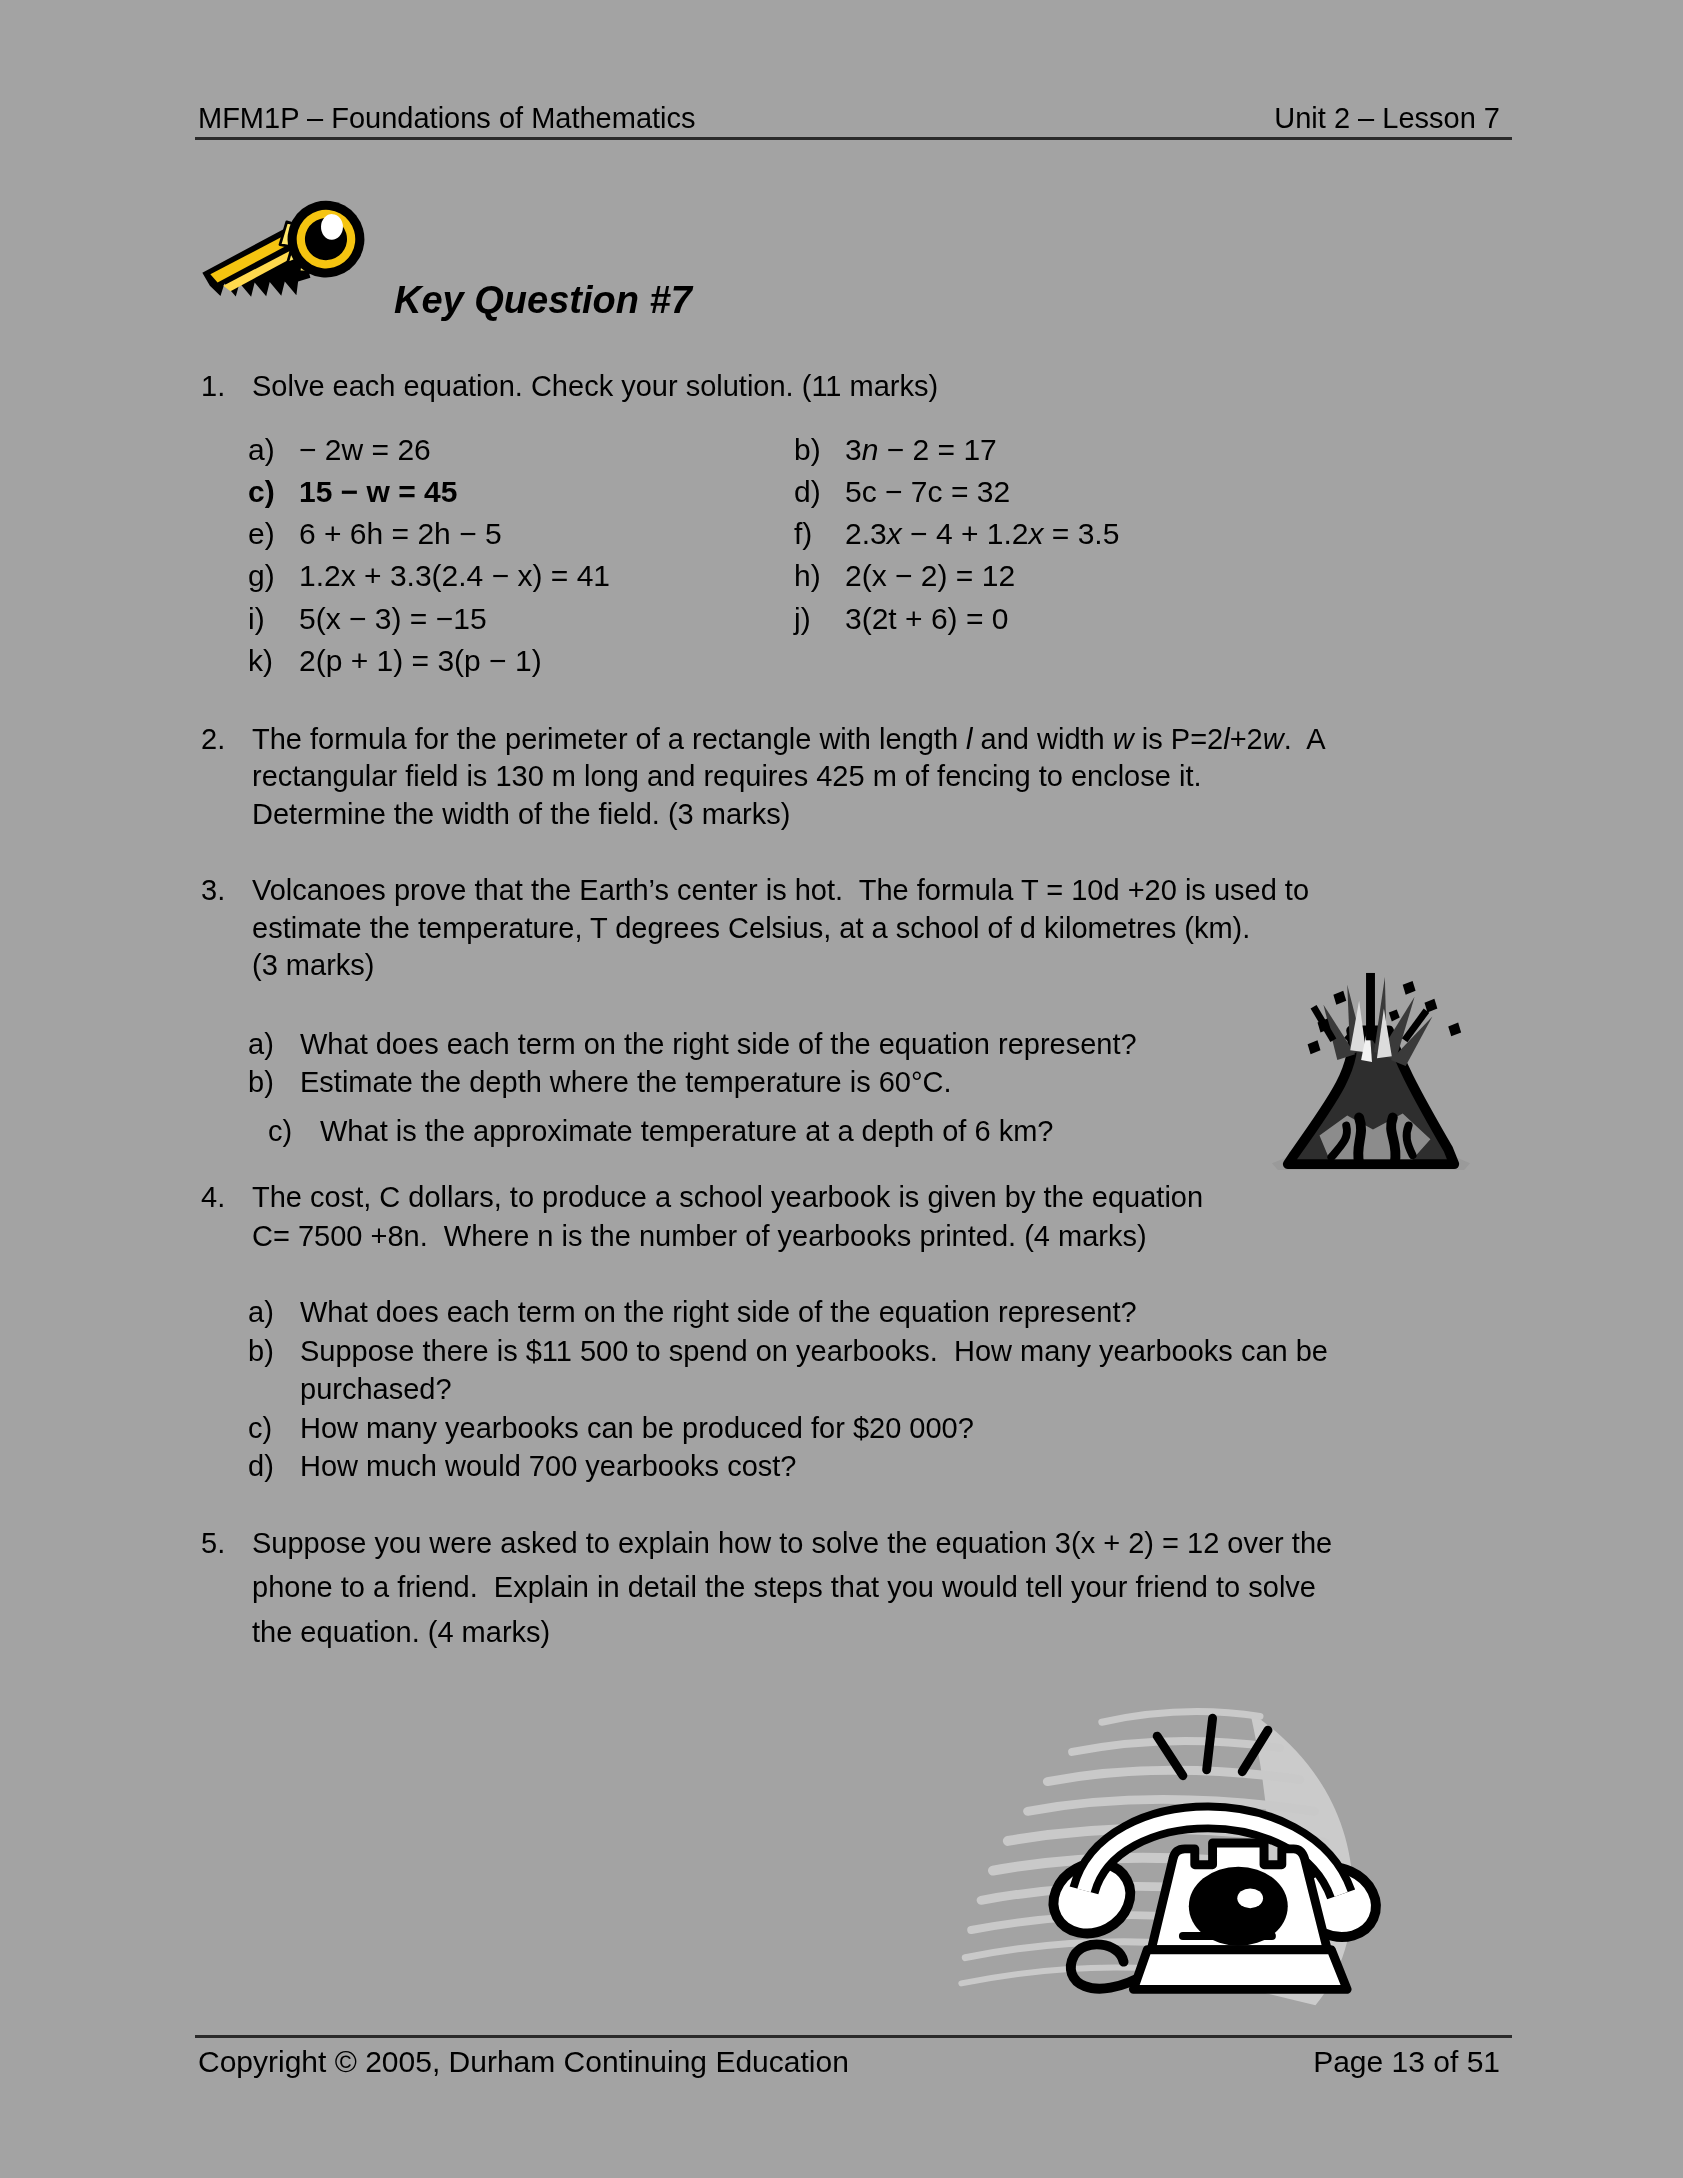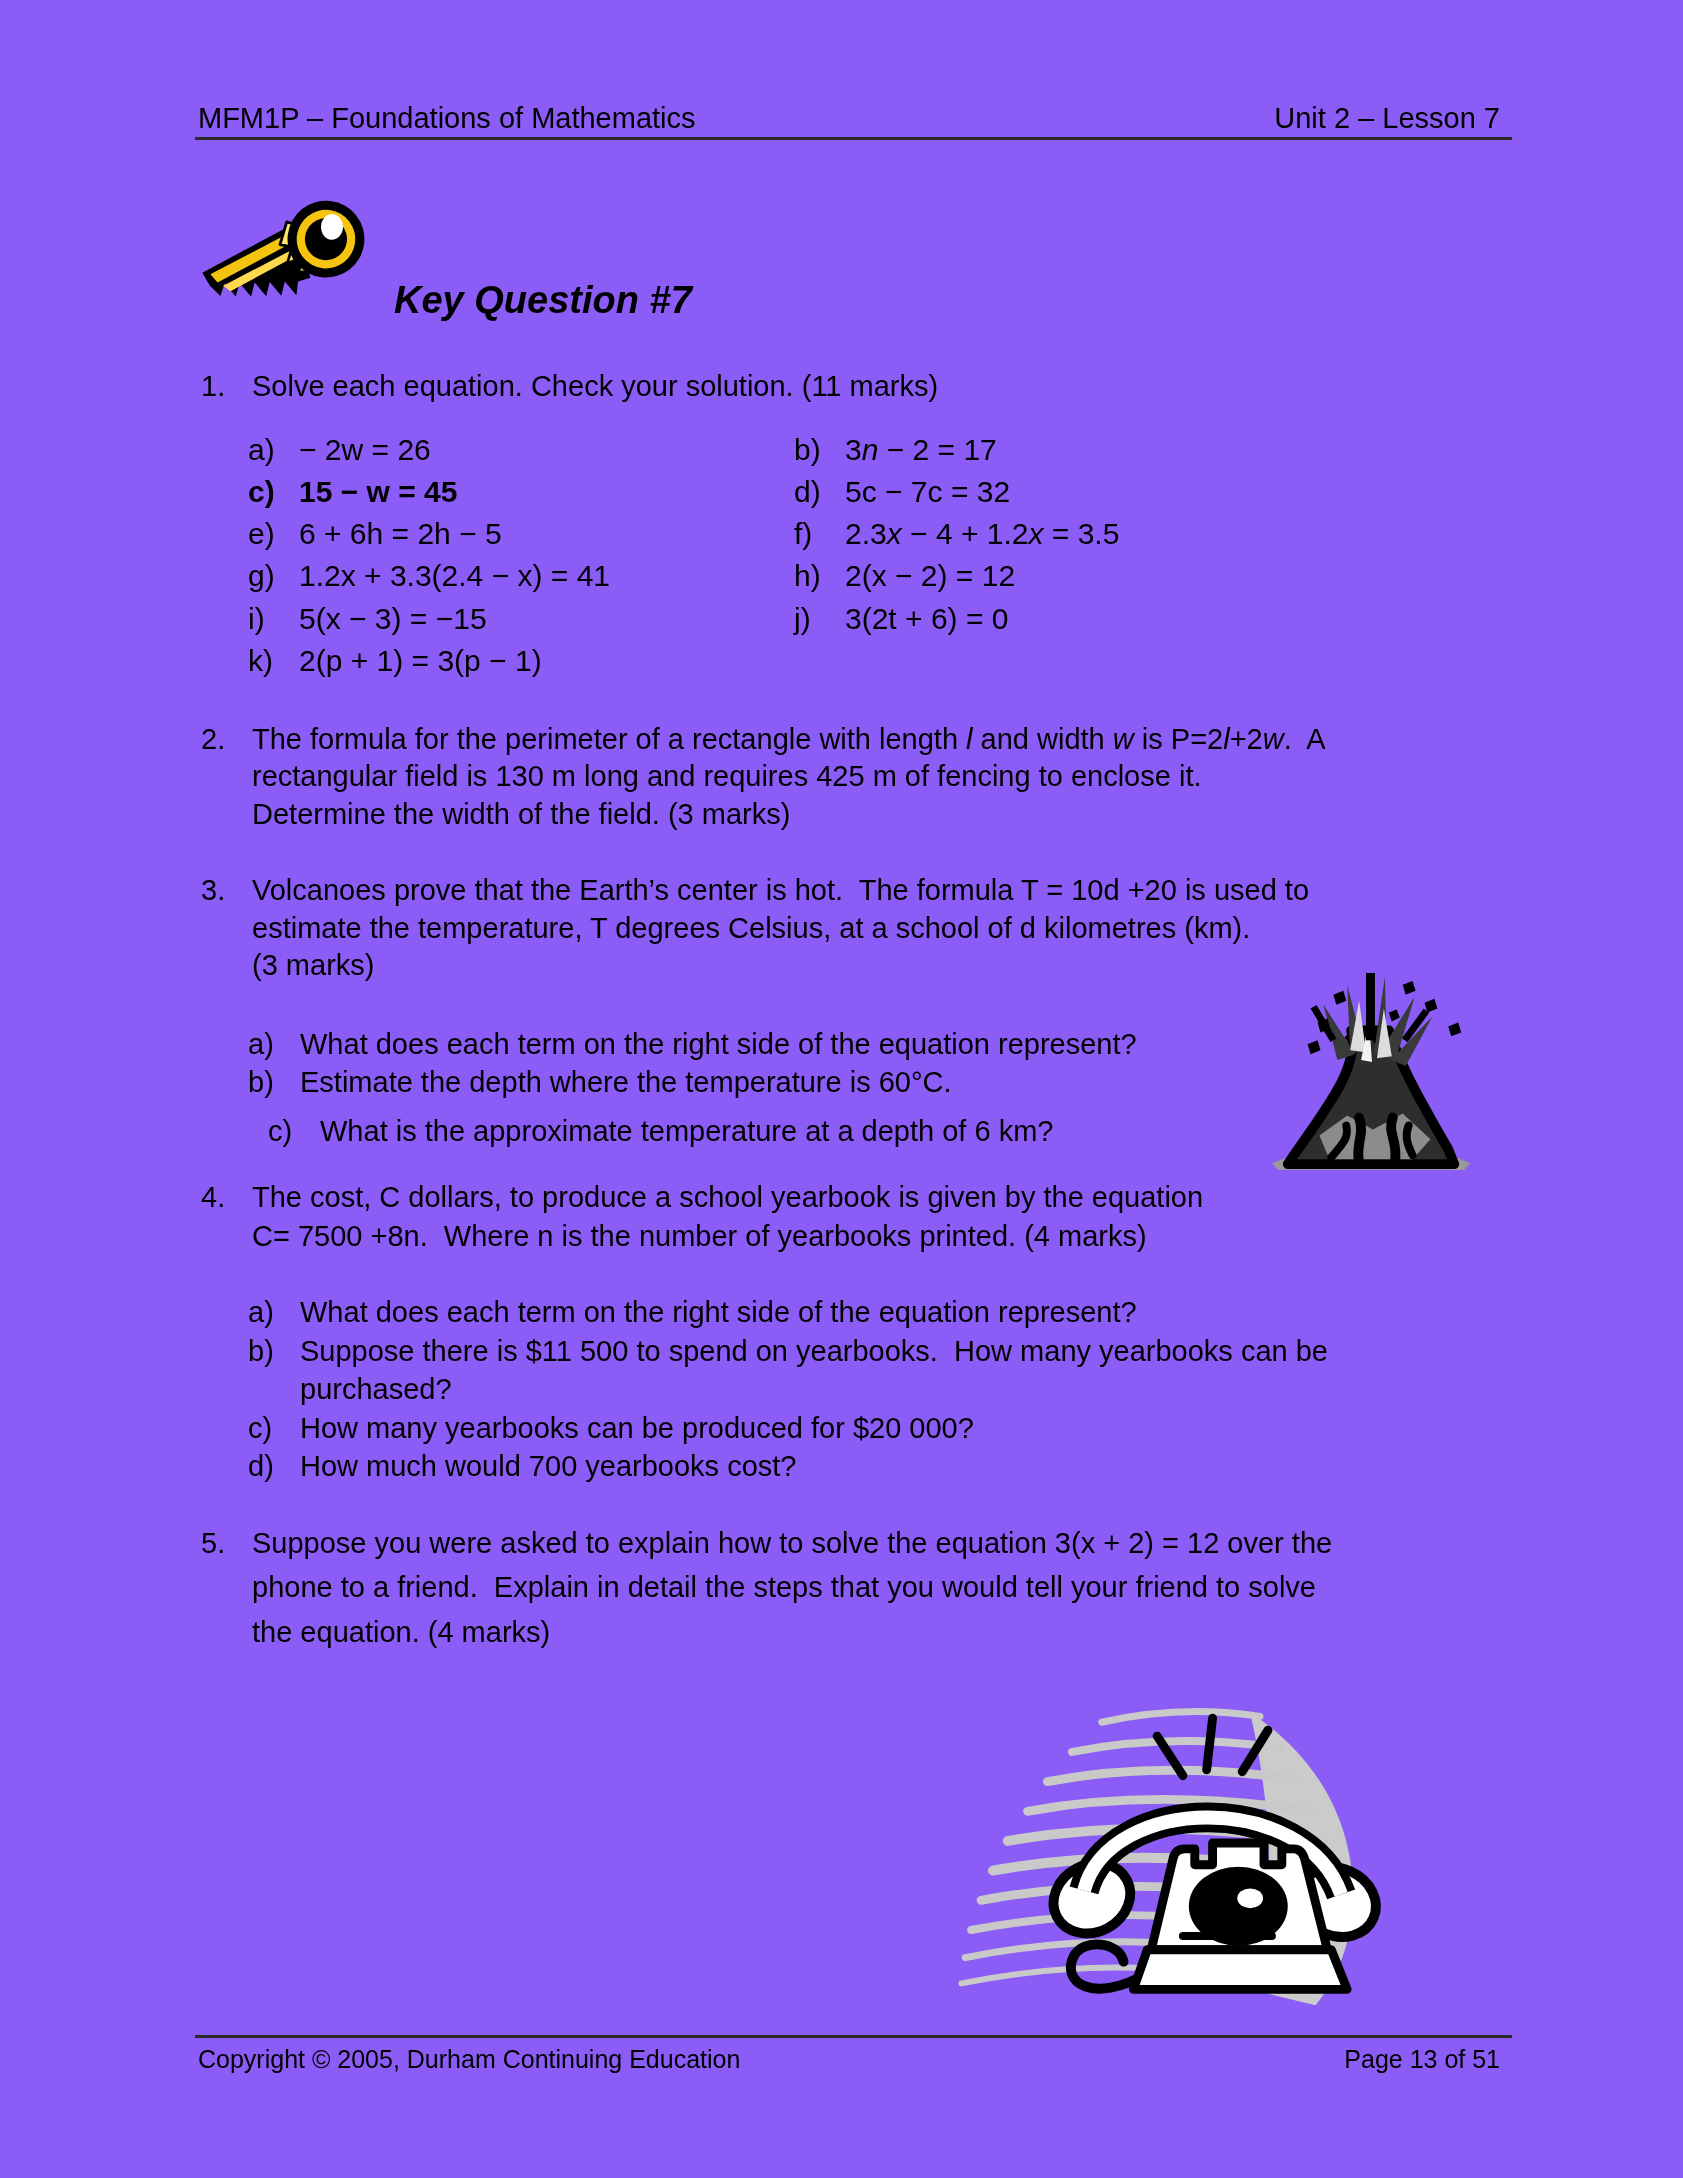--- a/index.html
+++ b/index.html
@@ -1,29 +1,29 @@
 <!DOCTYPE html>
 <html><head>
 <meta charset="utf-8">
 <style>
   html,body{margin:0;padding:0;background:#ffffff;}
-  .page{position:relative;width:1683px;height:2178px;background:#8b5cf6;overflow:hidden;
+  .page{position:relative;width:1683px;height:2178px;background:#a3a3a3;overflow:hidden;
         font-family:"Liberation Sans","DejaVu Sans",sans-serif;color:#000;}
   .abs{position:absolute;}
   .line{white-space:pre;}
   .it{font-style:italic;}
   .body-text{font-size:29px;}
   .eq-text{font-size:30px;}
   .header-text{font-size:29px;}
   .rule{position:absolute;left:195px;width:1317px;height:3px;background:#2a2a2a;}
   .page-title{font-size:38px;font-weight:bold;font-style:italic;}
   .q-number{font-size:29px;}
   .eq-label{display:inline-block;width:51px;}
   .sub-label{display:inline-block;width:52px;}
-  .footer-text{font-size:25px;}
+  .footer-text{font-size:30px;}
   svg{display:block;}
 </style>
 </head>
 <body>
 
 <div class="page">
 
   <div class="abs header-text line" style="left:198px;top:102px;">MFM1P – Foundations of Mathematics</div>
   <div class="abs header-text line" style="top:102px;right:183px;">Unit 2 – Lesson 7</div>
   <div class="rule" style="top:137px;"></div>

